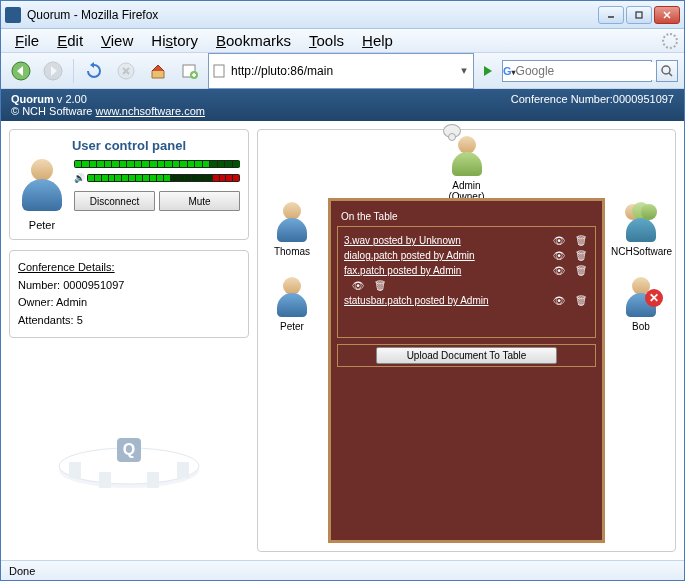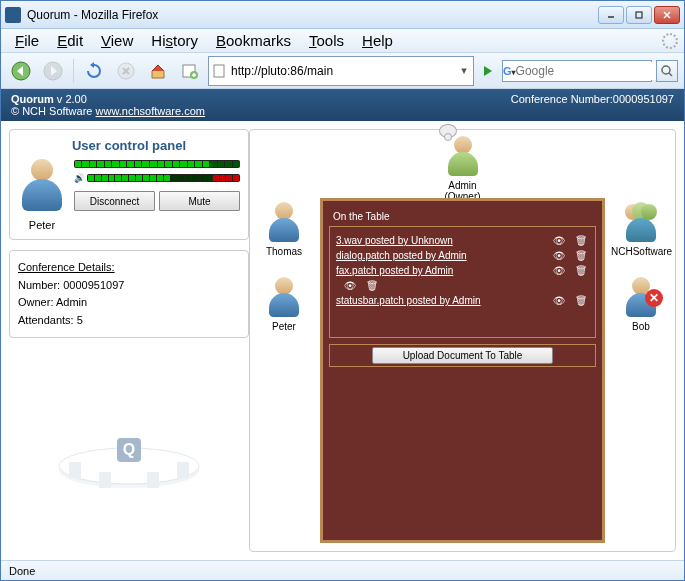--- a/index.html
+++ b/index.html
@@ -19,36 +19,36 @@
 .menubar { height: 24px; background: linear-gradient(to bottom, #f6fafd, #e4eef9); display: flex; align-items: center; padding: 0 6px; border-bottom: 1px solid #c5d6ea; gap: 2px; }
 .menubar span { padding: 2px 8px; cursor: pointer; font-size: 15px; }
 .menubar span u { text-decoration: underline; }
 .menubar .spacer { flex: 1; }
 .throbber { width: 16px; height: 16px; border: 2px dotted #aaa; border-radius: 50%; }
 
 
 .toolbar { height: 36px; background: linear-gradient(to bottom, #f3f8fd, #dce9f6); display: flex; align-items: center; padding: 0 6px; gap: 4px; border-bottom: 1px solid #c5d6ea; }
 .tb-btn { width: 28px; height: 28px; border: 1px solid transparent; border-radius: 3px; display: flex; align-items: center; justify-content: center; cursor: pointer; }
 .tb-sep { width: 1px; height: 24px; background: #c5d6ea; margin: 0 2px; }
-.url-box { flex: 1; height: 30px; border: 1px solid #7a9cc6; background: #fff; display: flex; align-items: center; padding: 0 2px; }
+.url-box { flex: 1; height: 36px; border: 1px solid #7a9cc6; background: #fff; display: flex; align-items: center; padding: 0 2px; }
 .url-box .page-icon { width: 16px; height: 16px; margin-right: 4px; }
 .url-box input { flex: 1; border: none; outline: none; font-size: 12px; height: 18px; }
 .url-box .dd { width: 14px; text-align: center; color: #555; cursor: pointer; }
 .go-btn { width: 20px; height: 20px; display: flex; align-items: center; justify-content: center; cursor: pointer; }
 .search-box { width: 150px; height: 22px; border: 1px solid #7a9cc6; background: #fff; display: flex; align-items: center; }
 .search-box .g { width: 18px; text-align: center; font-weight: bold; }
 .search-box input { flex: 1; border: none; outline: none; font-size: 12px; height: 18px; color: #888; }
 .mag-btn { width: 22px; height: 22px; border: 1px solid #7a9cc6; background: linear-gradient(to bottom,#f8fbfe,#dde9f5); display:flex; align-items:center; justify-content:center; cursor:pointer; }
 
 
 .app-header { background: linear-gradient(to bottom, #2f5a87, #20456b); color: #fff; padding: 4px 10px; display: flex; justify-content: space-between; align-items: flex-start; font-size: 11px; }
 .app-header a { color: #fff; text-decoration: underline; }
 
 
-.content { flex: 1; display: flex; padding: 8px; background: #fff; overflow: hidden; }
+.content { flex: 1; display: flex; padding: 8px; gap: 8px; background: #fff; overflow: hidden; }
 .left-col { width: 240px; display: flex; flex-direction: column; gap: 10px; }
 .panel { border: 1px solid #ccc; border-radius: 4px; padding: 8px; }
 .ucp-title { color: #2a5a8a; font-weight: bold; font-size: 13px; text-align: center; margin-bottom: 4px; }
 .ucp-row { display: flex; align-items: flex-start; gap: 8px; }
 .avatar { width: 48px; height: 60px; position: relative; }
 .avatar .head { width: 22px; height: 22px; background: linear-gradient(to bottom,#f0d9b5,#d4a86e); border-radius: 50%; position: absolute; top: 2px; left: 13px; }
 .avatar .body { width: 40px; height: 32px; background: linear-gradient(to bottom,#6fa8d8,#3a6fa0); border-radius: 20px 20px 6px 6px; position: absolute; top: 22px; left: 4px; }
 .avatar.small { width: 36px; height: 46px; }
 .avatar.small .head { width: 18px; height: 18px; left: 9px; }
 .avatar.small .body { width: 30px; height: 24px; top: 18px; left: 3px; }

